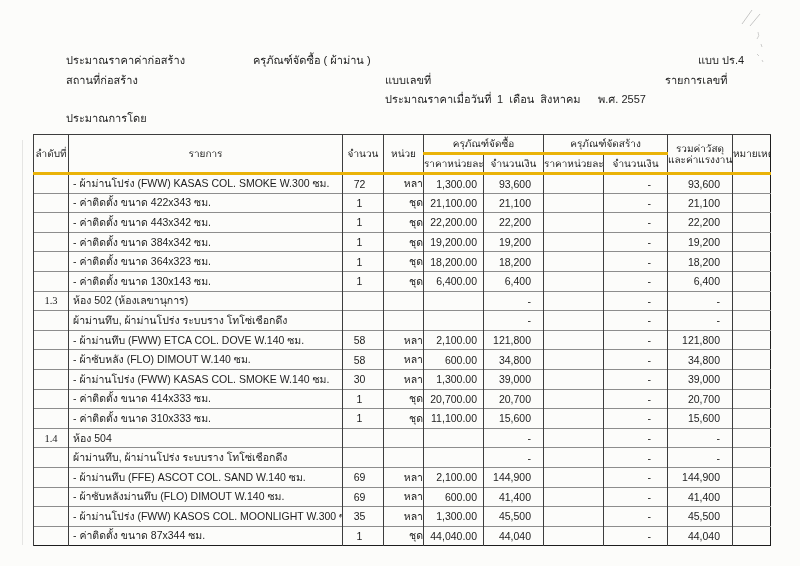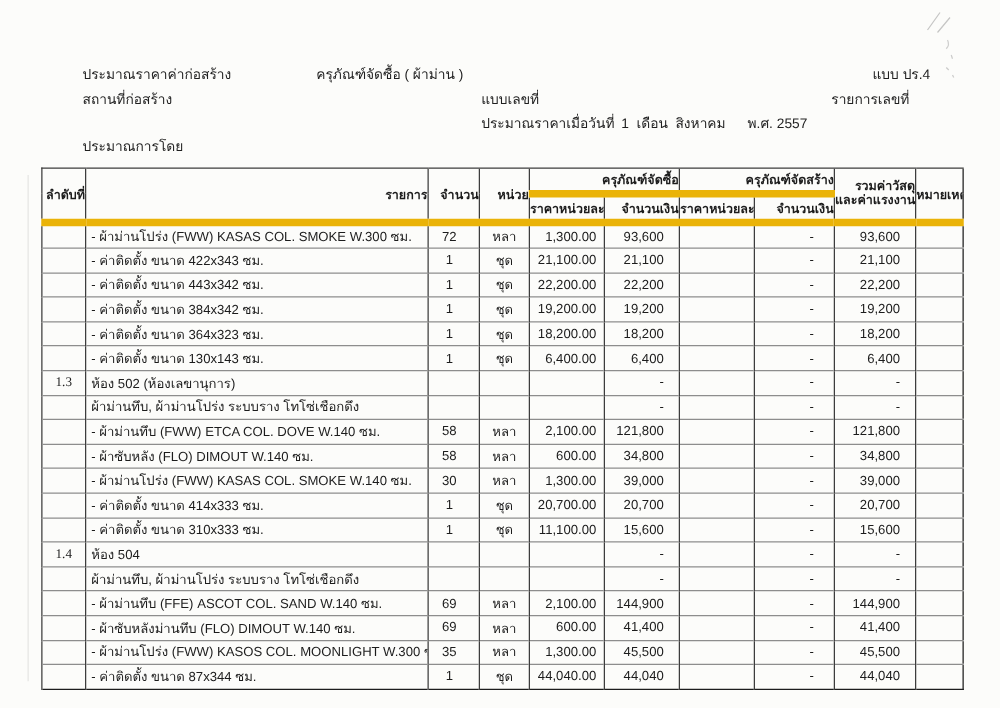--- a/index.html
+++ b/index.html
@@ -40,35 +40,34 @@
     border-left: 1px solid #3d3d3d;
     border-top: 1px solid #8d8d8d;
     padding: 0;
     overflow: hidden;
     white-space: nowrap;
     vertical-align: middle;
     font-weight: normal;
   }
   .estimate thead th {
     font-size: 10px;
-    text-align: right;
+    text-align: center;
     color: #1c1c1c;
     border-top-color: #3d3d3d;
-    border-bottom: 6px solid #eab308;
-    font-weight: bold;
+    border-bottom: 3px solid #eab308;
   }
   .estimate thead tr.h1 th { height: 17px; }
   .estimate thead tr.h2 th { height: 17px; }
   .estimate tbody tr { height: 19.6px; }
   .estimate tbody td { font-size: 10.5px; color: #1c1c1c; }
 
   .c-no     { text-align: center; font-family: Liberation Serif, serif; }
   .c-desc   { text-align: left; padding-left: 4px !important; }
   .c-qty    { text-align: center; padding-right: 7px !important; }
-  .c-unit   { text-align: center; margin-top: 12px; }
+  .c-unit   { text-align: right; margin-top: 12px; }
   .c-uprice { text-align: right; padding-right: 6px !important; }
   .c-amount { text-align: right; padding-right: 12px !important; }
   .c-mprice { text-align: right; padding-right: 6px !important; }
   .c-mamount{ text-align: right; padding-right: 16px !important; }
   .c-total  { text-align: right; padding-right: 12px !important; }
   .c-remark { text-align: center; }
 
   .two-line { line-height: 11px; font-size: 10px; }
 </style>
 </head>

